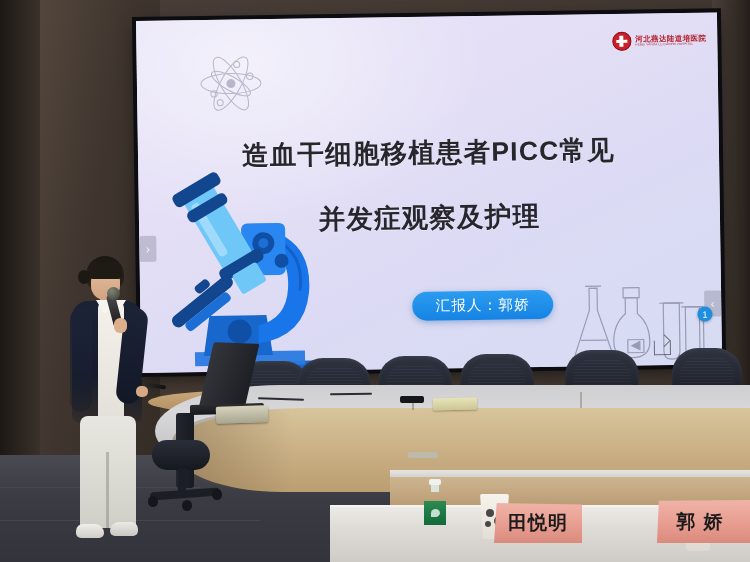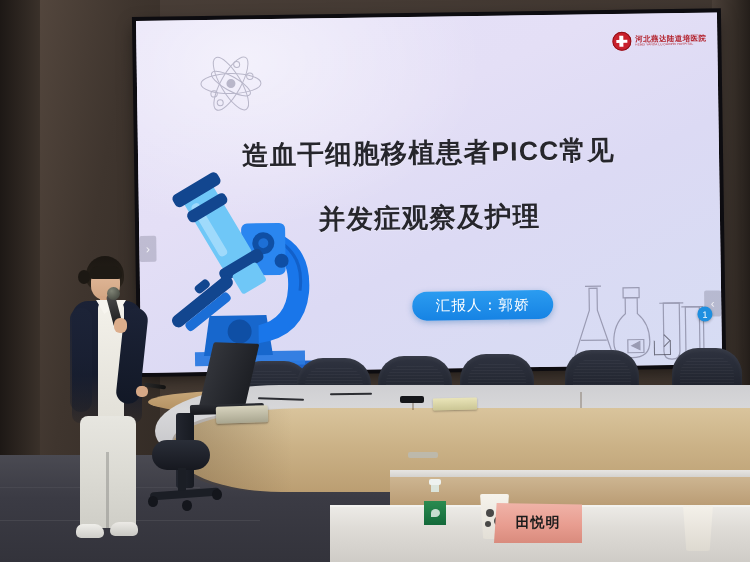--- a/index.html
+++ b/index.html
@@ -165,21 +165,21 @@
     clip-path:polygon(0 0,100% 0,89% 100%,11% 100%);}
   .cup-art{position:absolute;left:4px;top:13px;width:21px;height:22px;opacity:.85;}
 
   .cup2{position:absolute;left:683px;top:505px;width:30px;height:46px;
     background:linear-gradient(180deg,#f4f1ea,#ddd9d0);border-radius:2px 2px 6px 6px;
     clip-path:polygon(0 0,100% 0,89% 100%,11% 100%);}
 
   .nameplate{position:absolute;background:linear-gradient(180deg,#f0b3a8 0%,#e89d90 55%,#d98b7d 100%);
     box-shadow:0 2px 4px rgba(0,0,0,.3);display:flex;align-items:center;justify-content:center;
     color:#1b1b1b;font-weight:700;}
-  #np1{left:494px;top:503px;width:88px;height:40px;font-size:14px;letter-spacing:1px;
+  #np1{left:494px;top:503px;width:88px;height:40px;font-size:19px;letter-spacing:1px;
     clip-path:polygon(3% 0,100% 4%,100% 100%,0 100%);}
   #np2{left:657px;top:500px;width:93px;height:43px;font-size:19px;letter-spacing:8px;
     clip-path:polygon(2% 2%,100% 0,100% 100%,0 100%);}
 
   
   .person{position:absolute;left:58px;top:256px;width:96px;height:288px;}
   .p-hair{position:absolute;left:28px;top:0;width:38px;height:34px;
     background:linear-gradient(180deg,#1b1712,#2a231b);border-radius:19px 19px 12px 12px;}
   .p-hair-bun{position:absolute;left:20px;top:14px;width:12px;height:14px;background:#1c1813;border-radius:50%;}
   .p-face{position:absolute;left:33px;top:12px;width:29px;height:32px;
@@ -353,20 +353,23 @@
   <div class="cup">
     <svg class="cup-art" viewBox="0 0 21 22">
       <circle cx="6" cy="6" r="4" fill="#2c2c2c"></circle>
       <circle cx="15" cy="14" r="5" fill="#2c2c2c"></circle>
       <circle cx="4" cy="17" r="3" fill="#2c2c2c"></circle>
     </svg>
   </div>
   <div class="cup2"></div>
 
   <div class="nameplate" id="np1">田悦明</div>
+  <div class="nameplate" id="np2">
+    <span>郭娇</span>
+  </div>
 
   <div class="person">
     <div class="p-hair"></div>
     <div class="p-hair-bun"></div>
     <div class="p-face"></div>
     <div class="p-fringe"></div>
     <div class="p-neck"></div>
     <div class="p-shirt"></div>
     <div class="p-cardigan"></div>
     <div class="p-shirt"></div>

